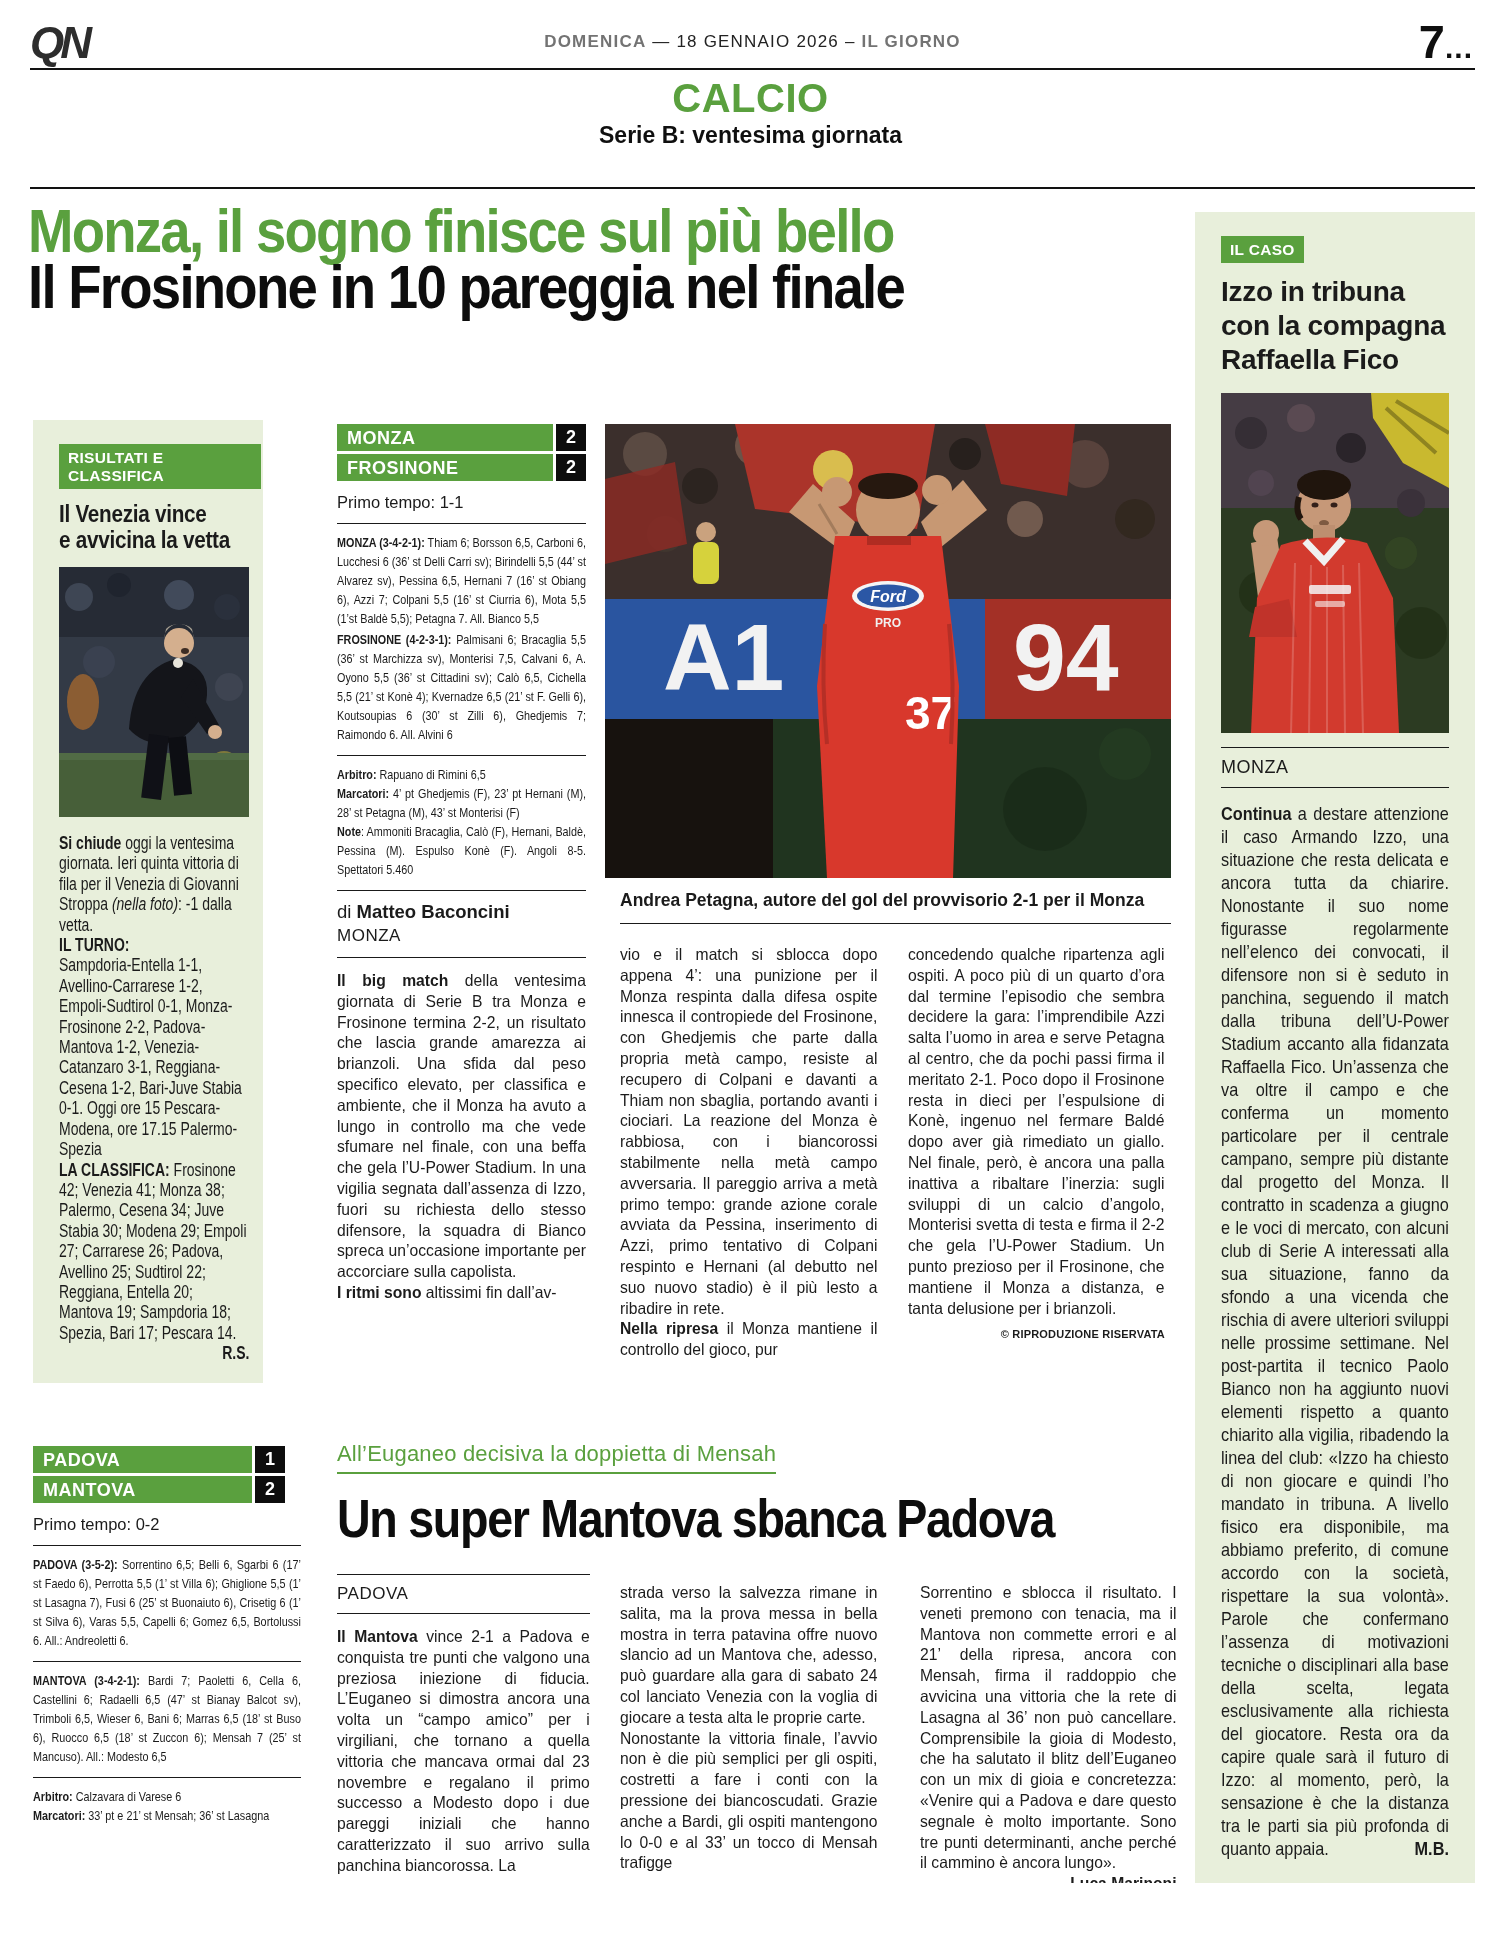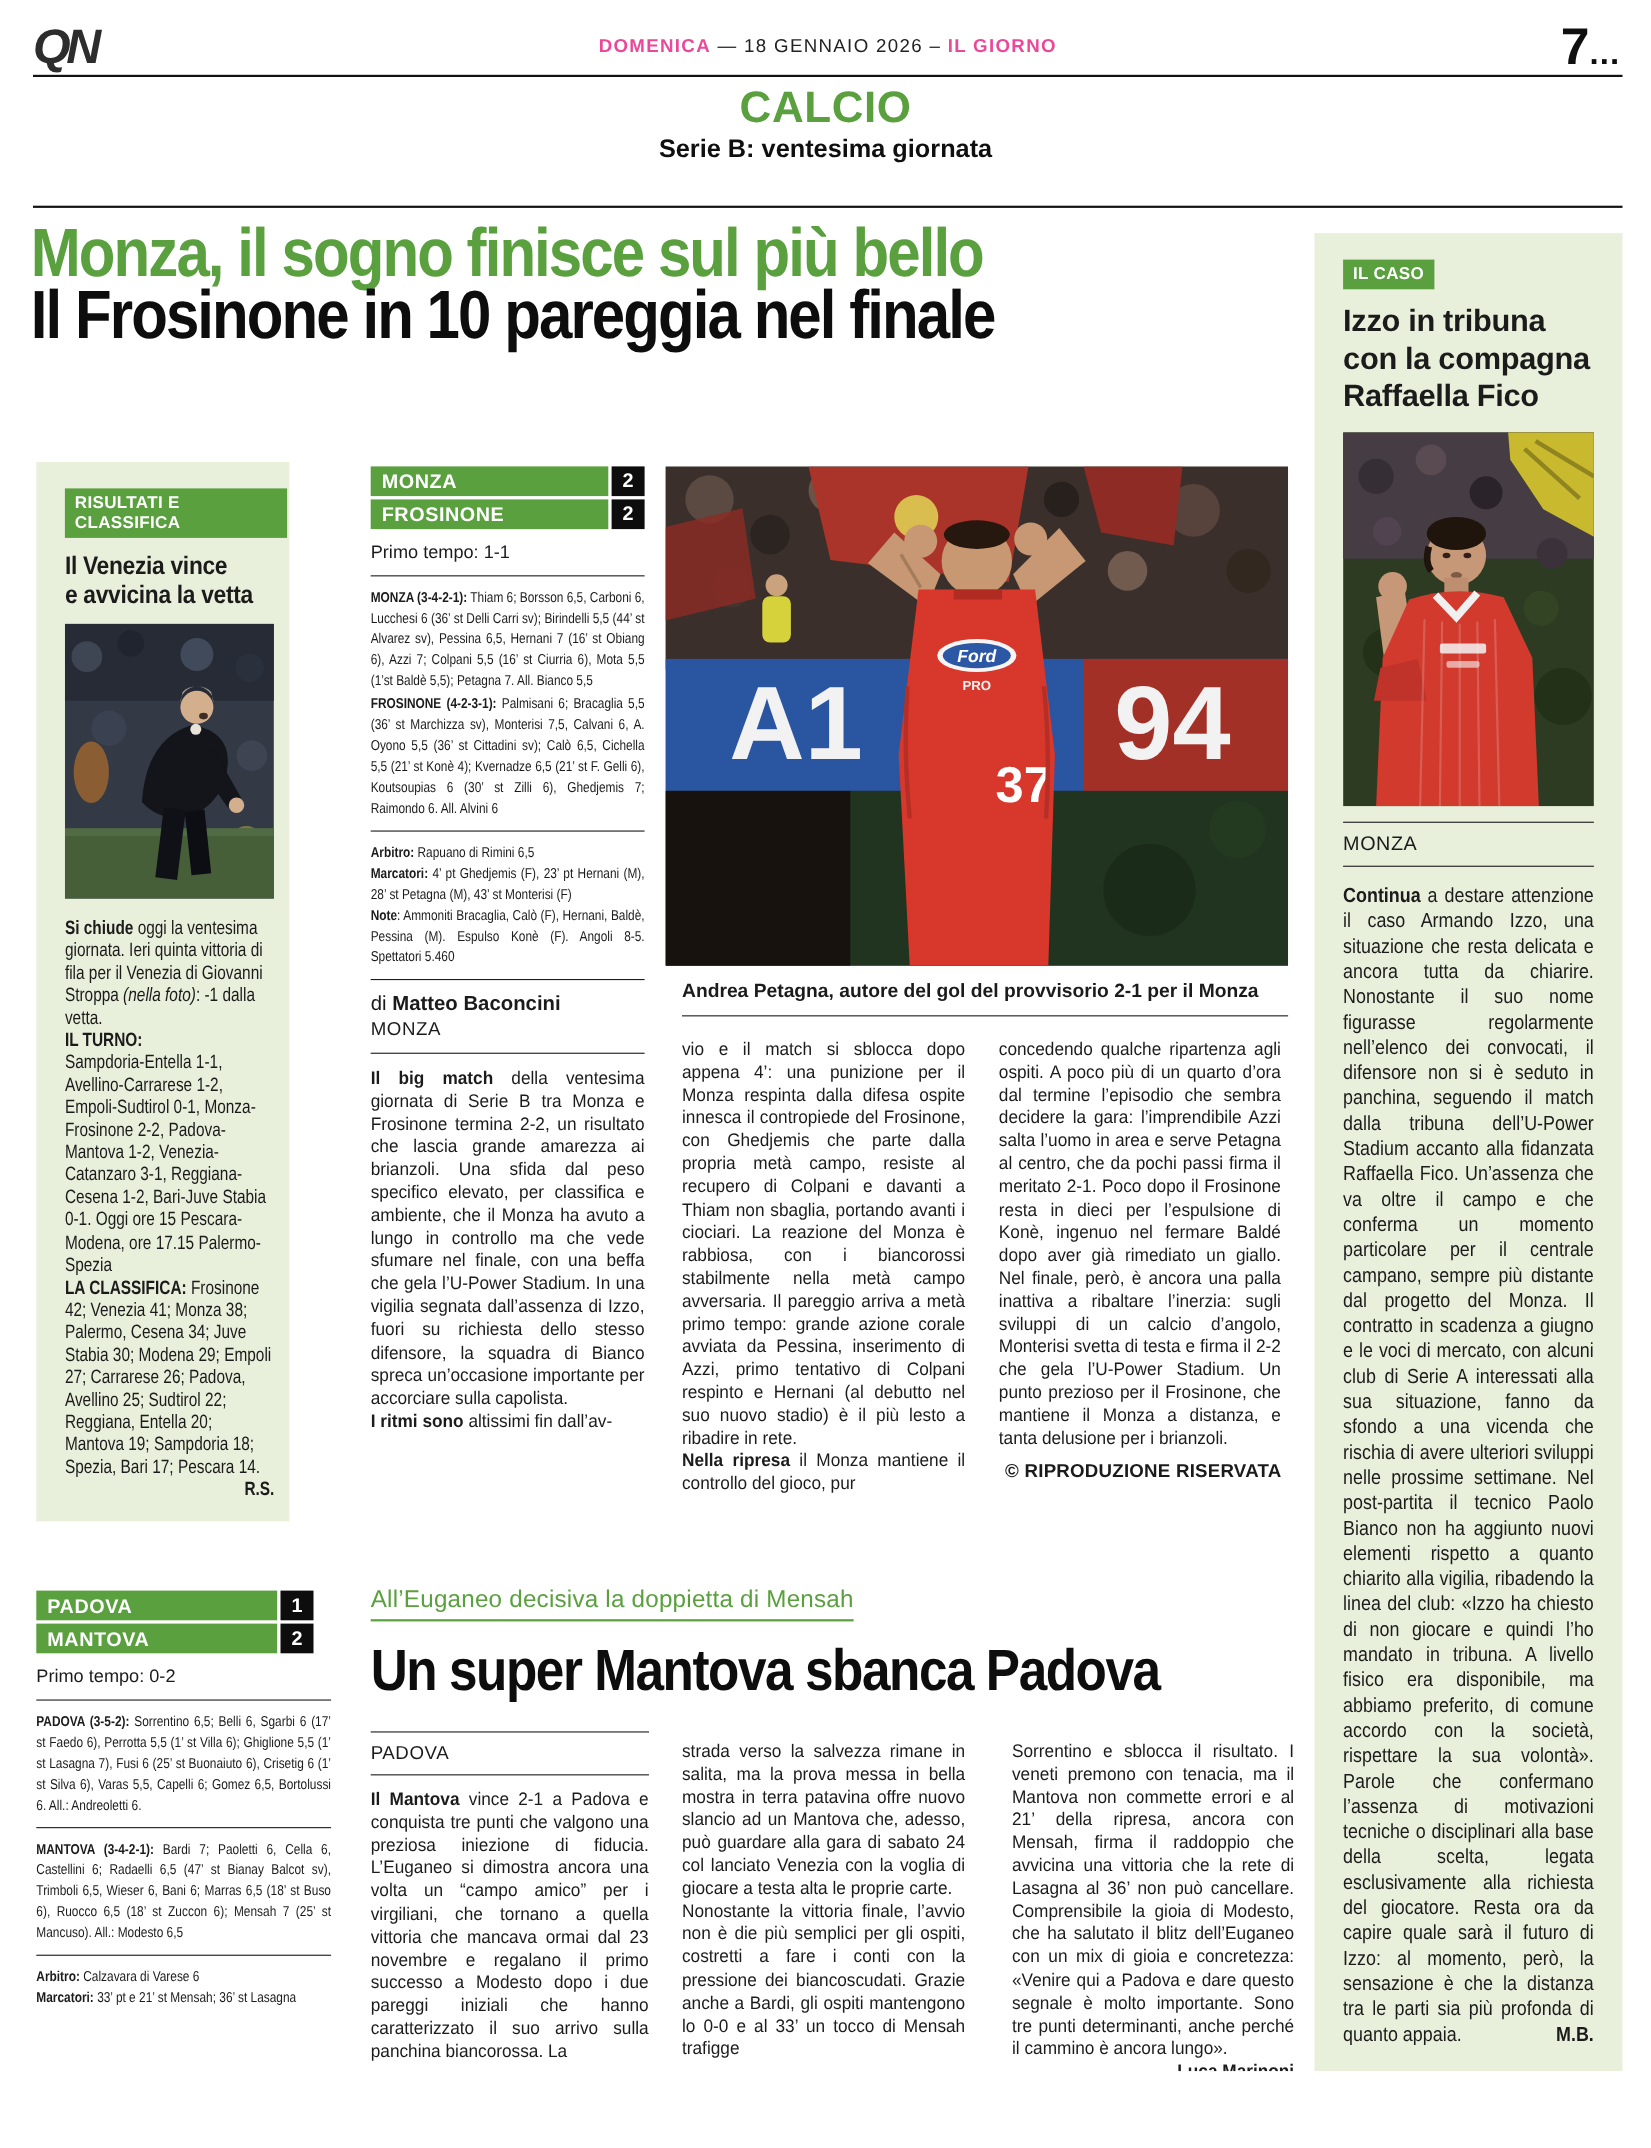--- a/index.html
+++ b/index.html
@@ -6,21 +6,21 @@
   html,body { background:#ffffff; }
   #page { position:relative; width:1501px; height:1883px; background:#fff;
           font-family:"Liberation Sans","DejaVu Sans",sans-serif; color:#1b1b1b; overflow:hidden; }
 
   
   .masthead { position:absolute; top:14px; left:30px; right:26px; height:54px; }
   .logo { position:absolute; left:0; top:4px; font-size:44px; font-weight:bold; font-style:italic;
           letter-spacing:-4px; color:#2d2d2d; }
   .dateline { position:absolute; left:0; right:0; top:18px; text-align:center; font-size:17px;
               letter-spacing:1.2px; color:#222; white-space:nowrap; }
-  .dateline .b { font-weight:bold; color:#ec4899; }
+  .dateline .b { font-weight:bold; color:#737373; }
   .pagenum { position:absolute; right:2px; top:0; font-size:47px; font-weight:bold; color:#0f0f0f; }
   .pagenum .dots { font-size:30px; letter-spacing:1px; }
   .rule2 { position:absolute; left:30px; right:26px; border-top:2px solid #121212; }
 
   .section-title { position:absolute; top:76px; left:0; right:0; text-align:center;
                    font-size:40px; font-weight:bold; color:#5AA03E; letter-spacing:.5px; }
   .section-sub { position:absolute; top:122px; left:0; right:0; text-align:center;
                  font-size:23px; font-weight:bold; color:#0f0f0f; }
 
   
@@ -67,21 +67,21 @@
   .dateline-sm { margin-top:3px; font-size:17px; letter-spacing:.5px; }
   .body-txt { margin-top:12px; width:262px; transform:scaleX(.95); transform-origin:0 0;
               font-size:16.5px; line-height:20.8px; text-align:justify; }
   .body-txt.m0 { margin-top:0; }
 
   .col2 { position:absolute; left:337px; top:424px; width:249px; }
   .col3 { position:absolute; left:620px; top:944px; width:258px; }
   .col3 .body-txt { width:271px; margin-top:0; }
   .col4 { position:absolute; left:908px; top:944px; width:257px; }
   .col4 .body-txt { width:270px; margin-top:0; }
-  .copyright { margin-top:10px; text-align:right; font-size:17px; font-weight:bold; letter-spacing:.2px; }
+  .copyright { margin-top:10px; text-align:right; font-size:11px; font-weight:bold; letter-spacing:.2px; }
 
   .main-photo { position:absolute; left:605px; top:424px; width:566px; }
   .main-photo svg { display:block; width:566px; height:454px; }
   .caption { margin:12px 0 0 15px; font-size:17.5px; font-weight:bold; white-space:nowrap; }
   .caption-rule { margin:12px 0 0 15px; border-top:1px solid #1a1a1a; }
 
   
   .caso-box { left:1195px; top:212px; width:280px; height:1691px; padding:24px 26px 0; }
   .caso-title { margin-top:12px; font-size:28px; font-weight:bold; line-height:34px; letter-spacing:-.3px; }
   .caso-photo { margin-top:16px; display:block; width:228px; height:340px; }

